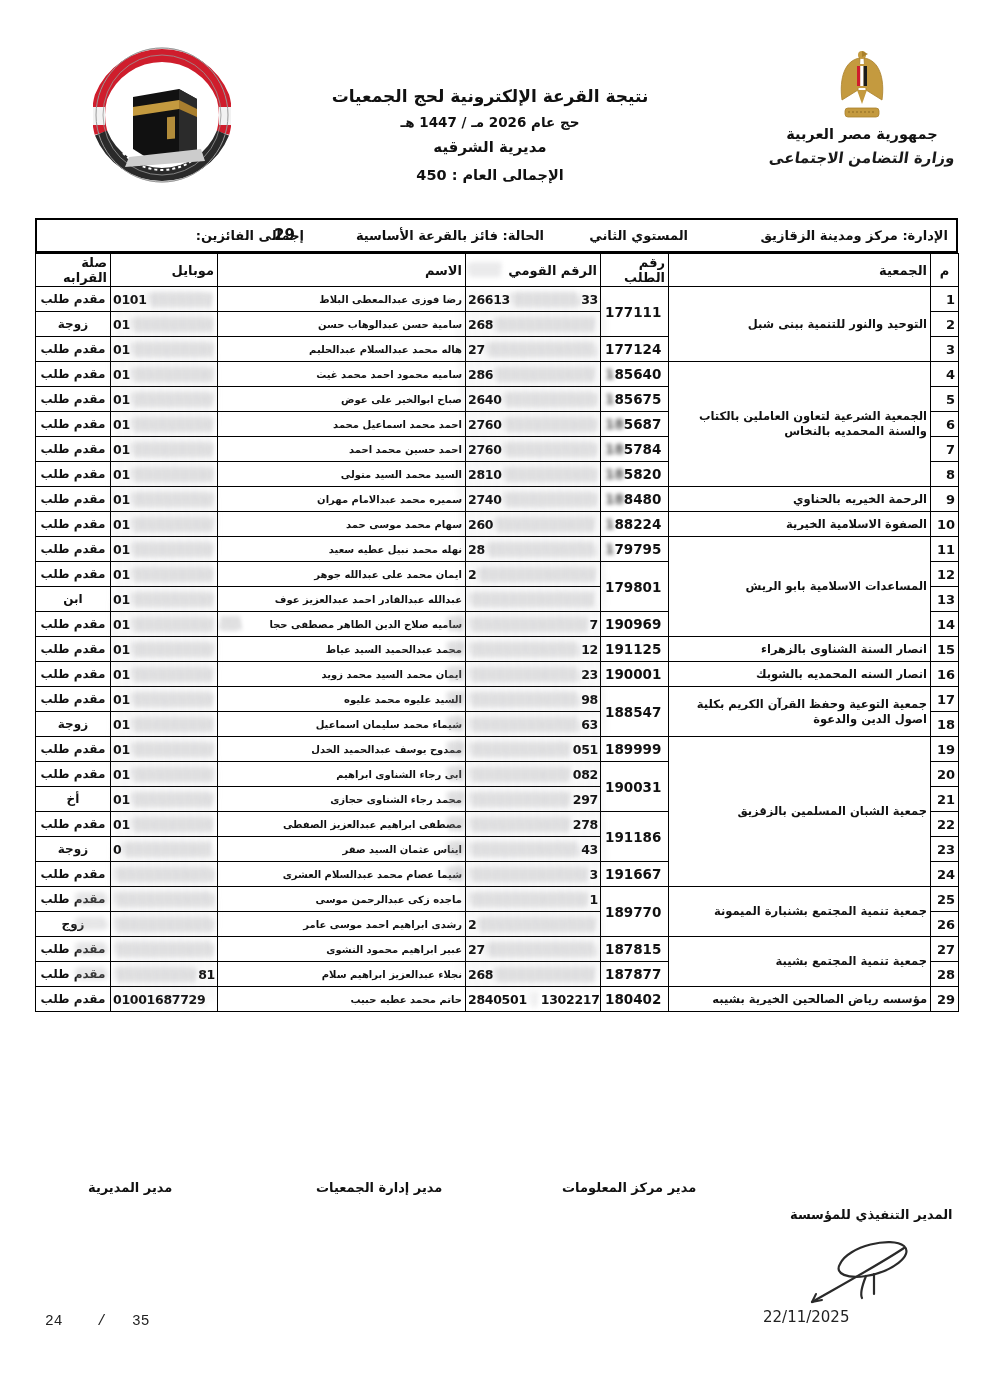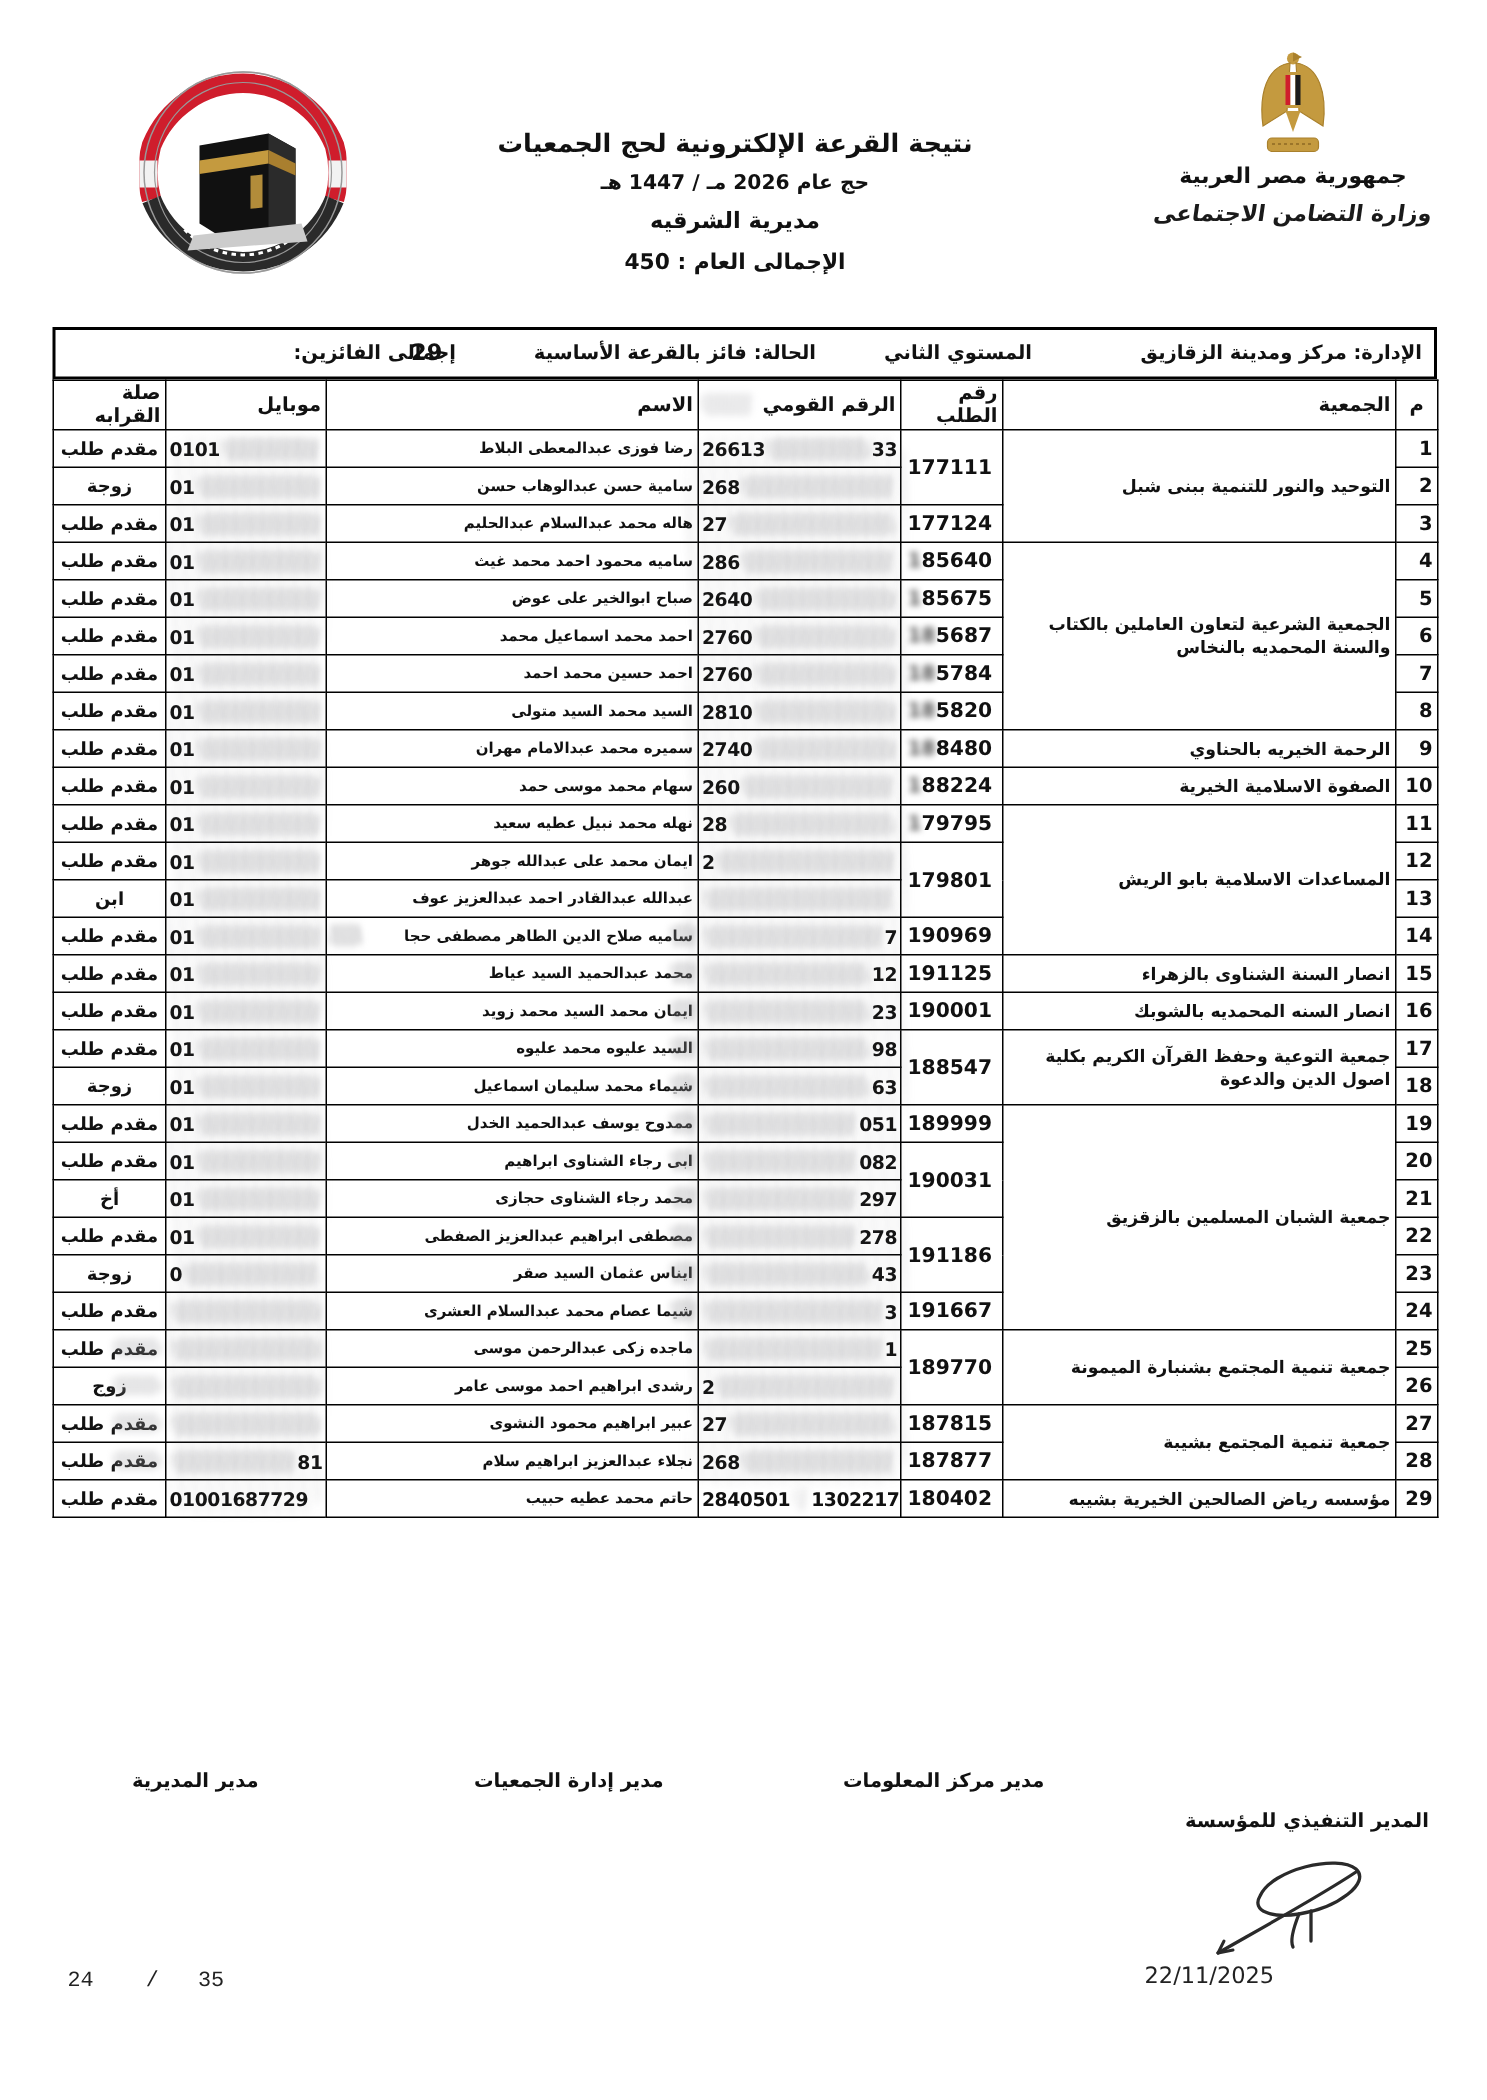--- a/index.html
+++ b/index.html
@@ -7,21 +7,21 @@
         font-family:"DejaVu Sans",sans-serif;color:#111;}
   .abs{position:absolute;}
 
   
   .title-block{position:absolute;left:280px;top:48px;width:420px;text-align:center;direction:rtl;margin-top:37px;}
   .t1{font-size:17px;font-weight:700;line-height:1.35;}
   .t2{font-size:13.5px;font-weight:700;margin-top:6px;}
   .t3{font-size:15px;font-weight:700;margin-top:8px;}
   .t4{font-size:14.5px;font-weight:700;margin-top:11px;}
 
-  .gov-block{position:absolute;left:762px;top:32px;width:200px;text-align:center;direction:rtl;}
+  .gov-block{position:absolute;left:762px;top:48px;width:200px;text-align:center;direction:rtl;}
   .gov-country{font-size:14.5px;font-weight:700;margin-top:4px;letter-spacing:.5px;}
   .gov-ministry{font-size:15px;font-weight:700;margin-top:7px;transform:skewX(-8deg);
                 color:#1a1a1a;letter-spacing:1px;}
 
   
   .infobar{position:absolute;left:35px;top:218px;width:923px;height:35px;border:2px solid #000;
            box-sizing:border-box;direction:rtl;font-weight:700;font-size:13px;}
   .infobar span{position:absolute;top:0;line-height:31px;white-space:nowrap;}
   .inf-admin{right:8px;}
   .inf-level{right:268px;}

